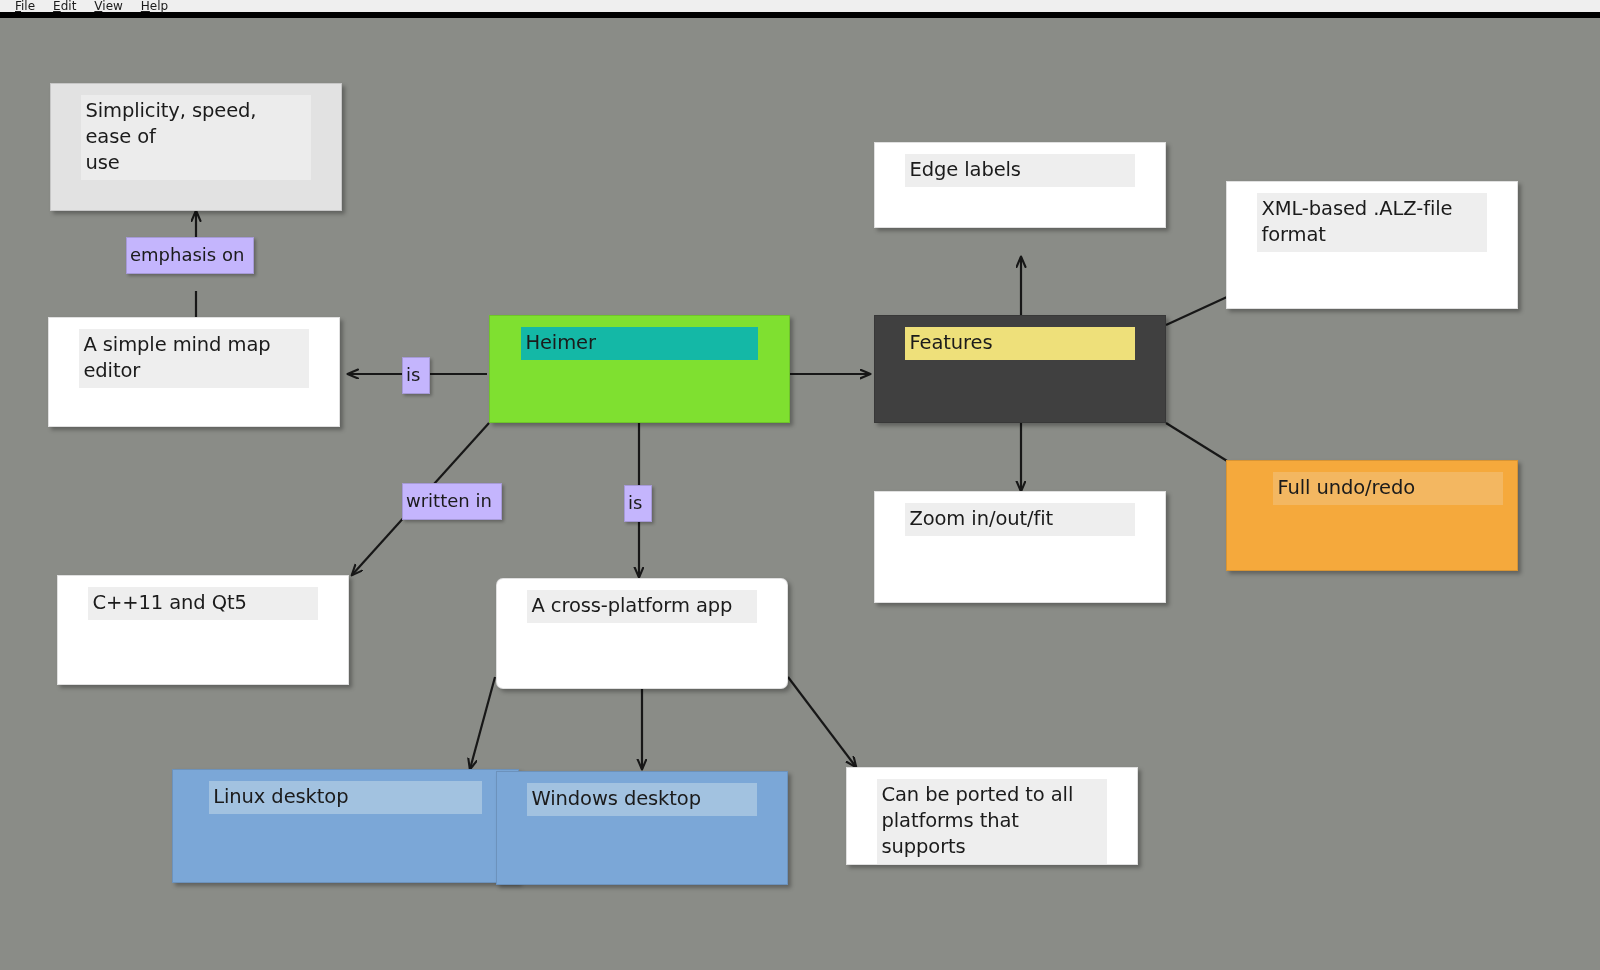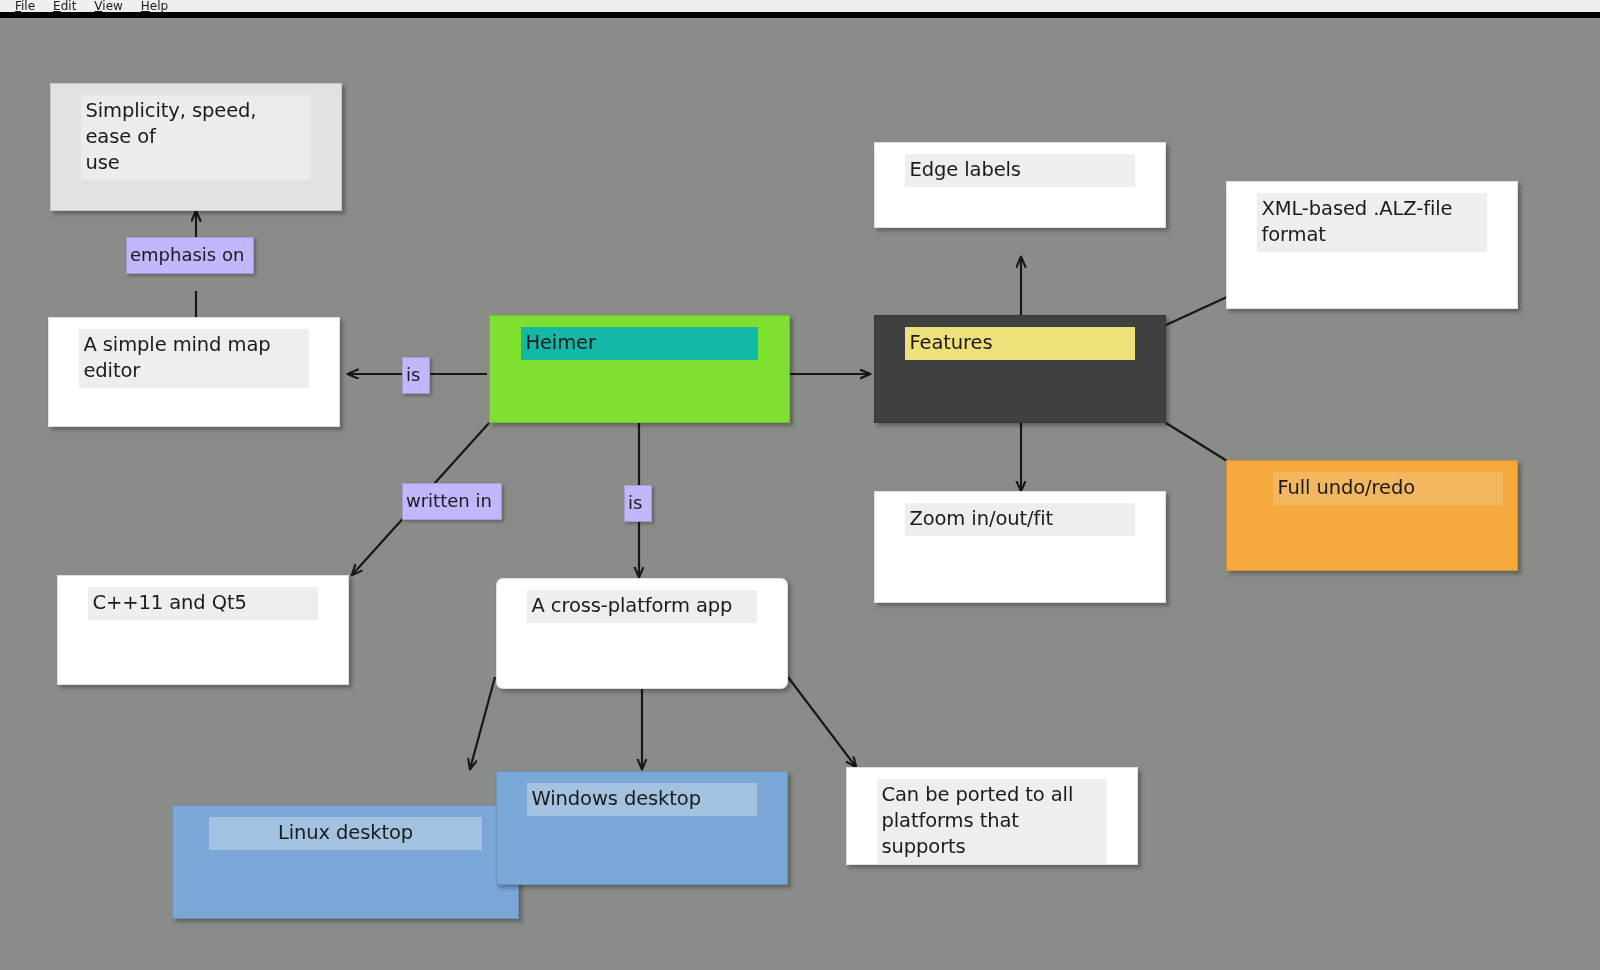--- a/index.html
+++ b/index.html
@@ -192,21 +192,21 @@
   </div>
 
   <div class="node n-white" style="left:57px;  top:556px; width:292px; height:110px;">
     <div class="node-text">C++11 and Qt5</div>
   </div>
 
   <div class="node n-white" style="left:496px; top:559px; width:292px; height:111px;border-radius:7px;">
     <div class="node-text">A cross-platform app</div>
   </div>
 
-  <div class="node n-blue" style="left:172px; top:786px; width:347px; height:114px;text-align:center;">
+  <div class="node n-blue" style="left:172px; top:750px; width:347px; height:114px;">
     <div class="node-text">Linux desktop</div>
   </div>
 
   <div class="node n-blue" style="left:496px; top:752px; width:292px; height:114px;">
     <div class="node-text">Windows desktop</div>
   </div>
 
   <div class="node n-white" style="left:846px; top:748px; width:292px; height:98px;">
     <div class="node-text">Can be ported to all
 platforms that supports

